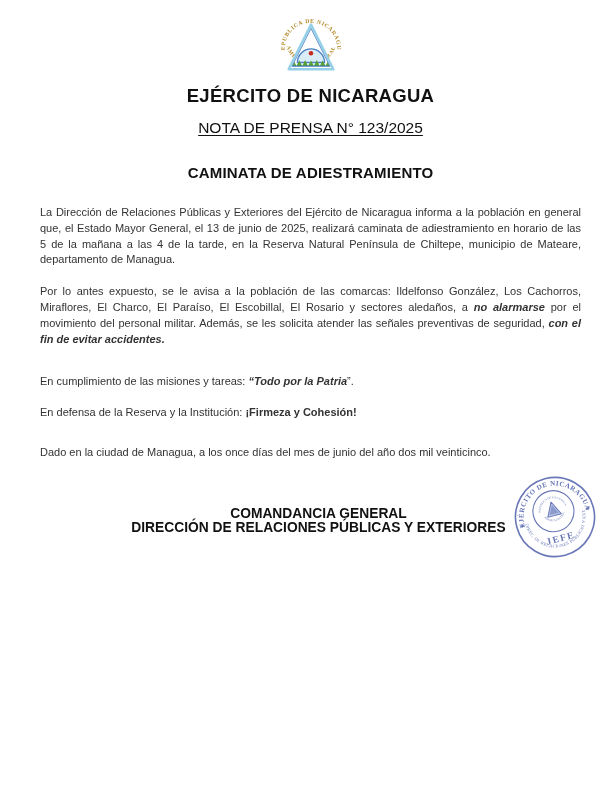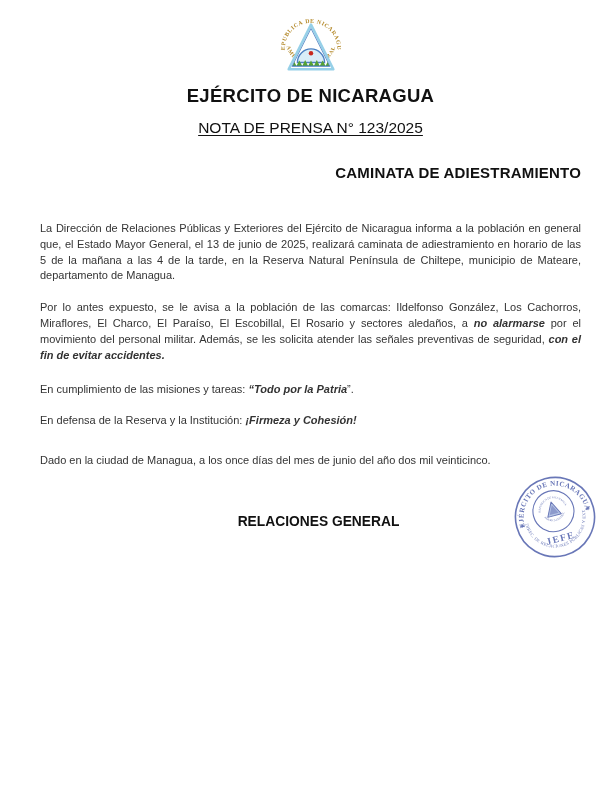--- a/index.html
+++ b/index.html
@@ -23,32 +23,32 @@
     margin:6px 0 0;text-align:center;
     font-size:18.5px;line-height:19px;font-weight:bold;color:#111;
     letter-spacing:0.3px;
   }
   h2.press-note{
     margin:15px 0 0;text-align:center;
     font-size:15.5px;line-height:16px;font-weight:normal;color:#111;
   }
   h2.press-note span{text-decoration:underline;text-underline-offset:2px;}
   h3.doc-title{
-    margin:29px 0 0;text-align:right;
+    margin:29px 0 0;text-align:center;
     font-size:15px;line-height:16px;font-weight:bold;color:#111;
     letter-spacing:0.2px;
   }
 
   p.body-p{
     margin:16px 0 0;
     font-size:11px;line-height:15.8px;
     text-align:justify;
     color:#333;
   }
-  p.first-p{margin-top:40px;}
+  p.first-p{margin-top:24px;}
   p.line-p{text-align:left;margin-top:24px;}
 
   .footer{
     margin-top:46px;text-align:center;font-weight:bold;color:#111;
     font-size:13.8px;line-height:14px;
     transform:translateX(8px);
   }
 
   .stamp{
     position:absolute;left:507px;top:469px;width:96px;height:96px;
@@ -96,26 +96,27 @@
       </g>
       <path d="M 42,15 L 61.5,54 L 22.5,54 Z" fill="none" stroke="var(--em-inner_line,#4c80c2)" stroke-width="0.8"></path>
     </svg>
 
     <h1 class="org-title">EJÉRCITO DE NICARAGUA</h1>
     <h2 class="press-note"><span>NOTA DE PRENSA N° 123/2025</span></h2>
     <h3 class="doc-title">CAMINATA DE ADIESTRAMIENTO</h3>
 
     <p class="body-p first-p"><span>La Dirección de Relaciones Públicas y Exteriores del Ejército de Nicaragua informa a la población en general que, el Estado Mayor General, el 13 de junio de 2025, realizará caminata de adiestramiento en horario de las 5 de la mañana a las 4 de la tarde, en la Reserva Natural Península de Chiltepe, municipio de Mateare, departamento de Managua.</span></p>
     <p class="body-p"><span>Por lo antes expuesto, se le avisa a la población de las comarcas: Ildelfonso González, Los Cachorros, Miraflores, El Charco, El Paraíso, El Escobillal, El Rosario y sectores aledaños, a </span><span style="font-weight: bold; font-style: italic;">no alarmarse</span><span> por el movimiento del personal militar. Además, se les solicita atender las señales preventivas de seguridad, </span><span style="font-weight: bold; font-style: italic;">con el fin de evitar accidentes.</span></p>
-    <p class="body-p line-p" style="margin-top:19px;"><span>En cumplimiento de las misiones y tareas: </span><span style="font-weight: bold; font-style: italic;">“Todo por la Patria</span><span>”.</span></p>
-    <p class="body-p line-p" style="margin-top:15px;"><span>En defensa de la Reserva y la Institución: </span><span style="font-weight: bold; font-style: italic;">¡Firmeza y Cohesión!</span></p>
+    <p class="body-p line-p" style="margin-top:27px;"><span>En cumplimiento de las misiones y tareas: </span><span style="font-weight: bold; font-style: italic;">“Todo por la Patria</span><span>”.</span></p>
+    <p class="body-p line-p" style="margin-top:15px;"><span>En defensa de la Reserva y la Institución: </span><span style="font-weight: bold; ">¡Firmeza y Cohesión!</span></p>
     <p class="body-p line-p"><span>Dado en la ciudad de Managua, a los once días del mes de junio del año dos mil veinticinco.</span></p>
 
     <div class="footer">
-      <div>RELACIONES GENERAL</div>
+      <div>COMANDANCIA GENERAL</div>
+      <div>DIRECCIÓN DE RELACIONES PÚBLICAS Y EXTERIORES</div>
     </div>
   </div>
 
   <svg class="stamp" viewBox="-48 -48 96 96" xmlns="http://www.w3.org/2000/svg">
     <g transform="rotate(-15)">
       <defs>
         <path id="st-top" d="M -31.5,0 A 31.5 31.5 0 0 1 31.5,0"></path>
         <path id="st-bot" d="M -30.5,0 A 30.5 30.5 0 0 0 30.5,0"></path>
         <path id="st-mtop" d="M -13,-6 A 13 13 0 0 1 13,-6"></path>
         <path id="st-mbot" d="M -12,-8 A 12 12 0 0 0 12,-8"></path>

